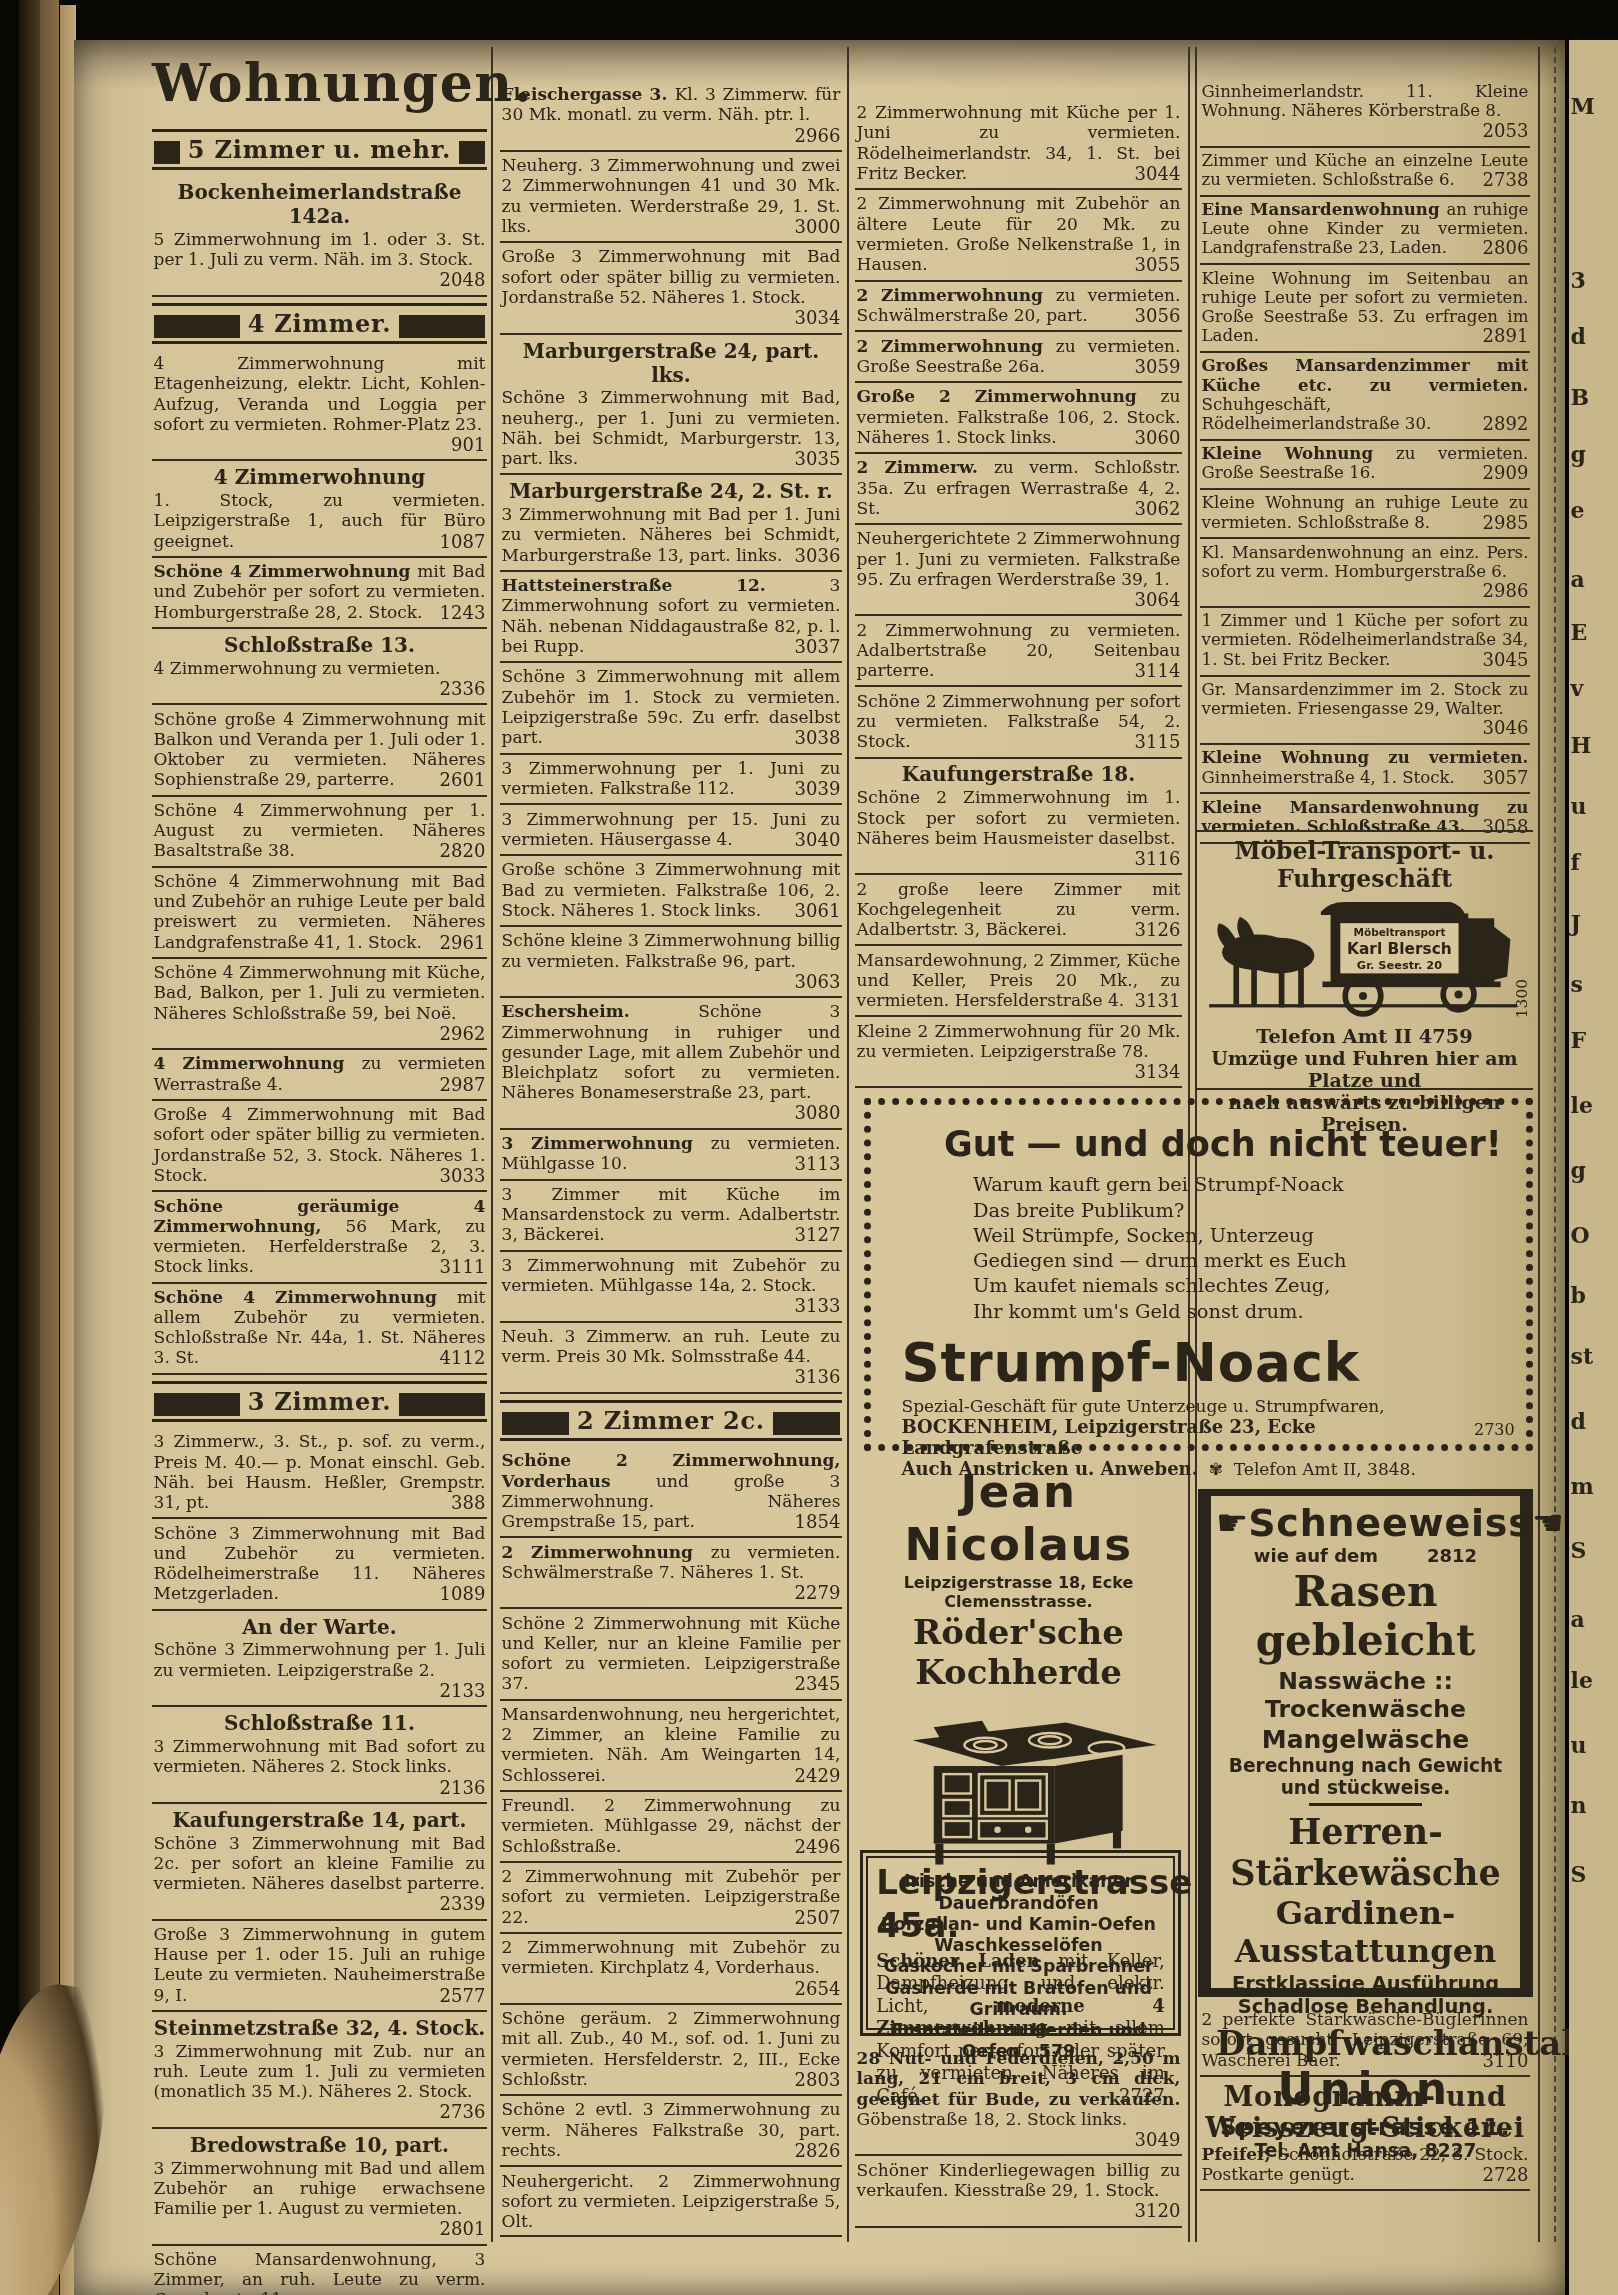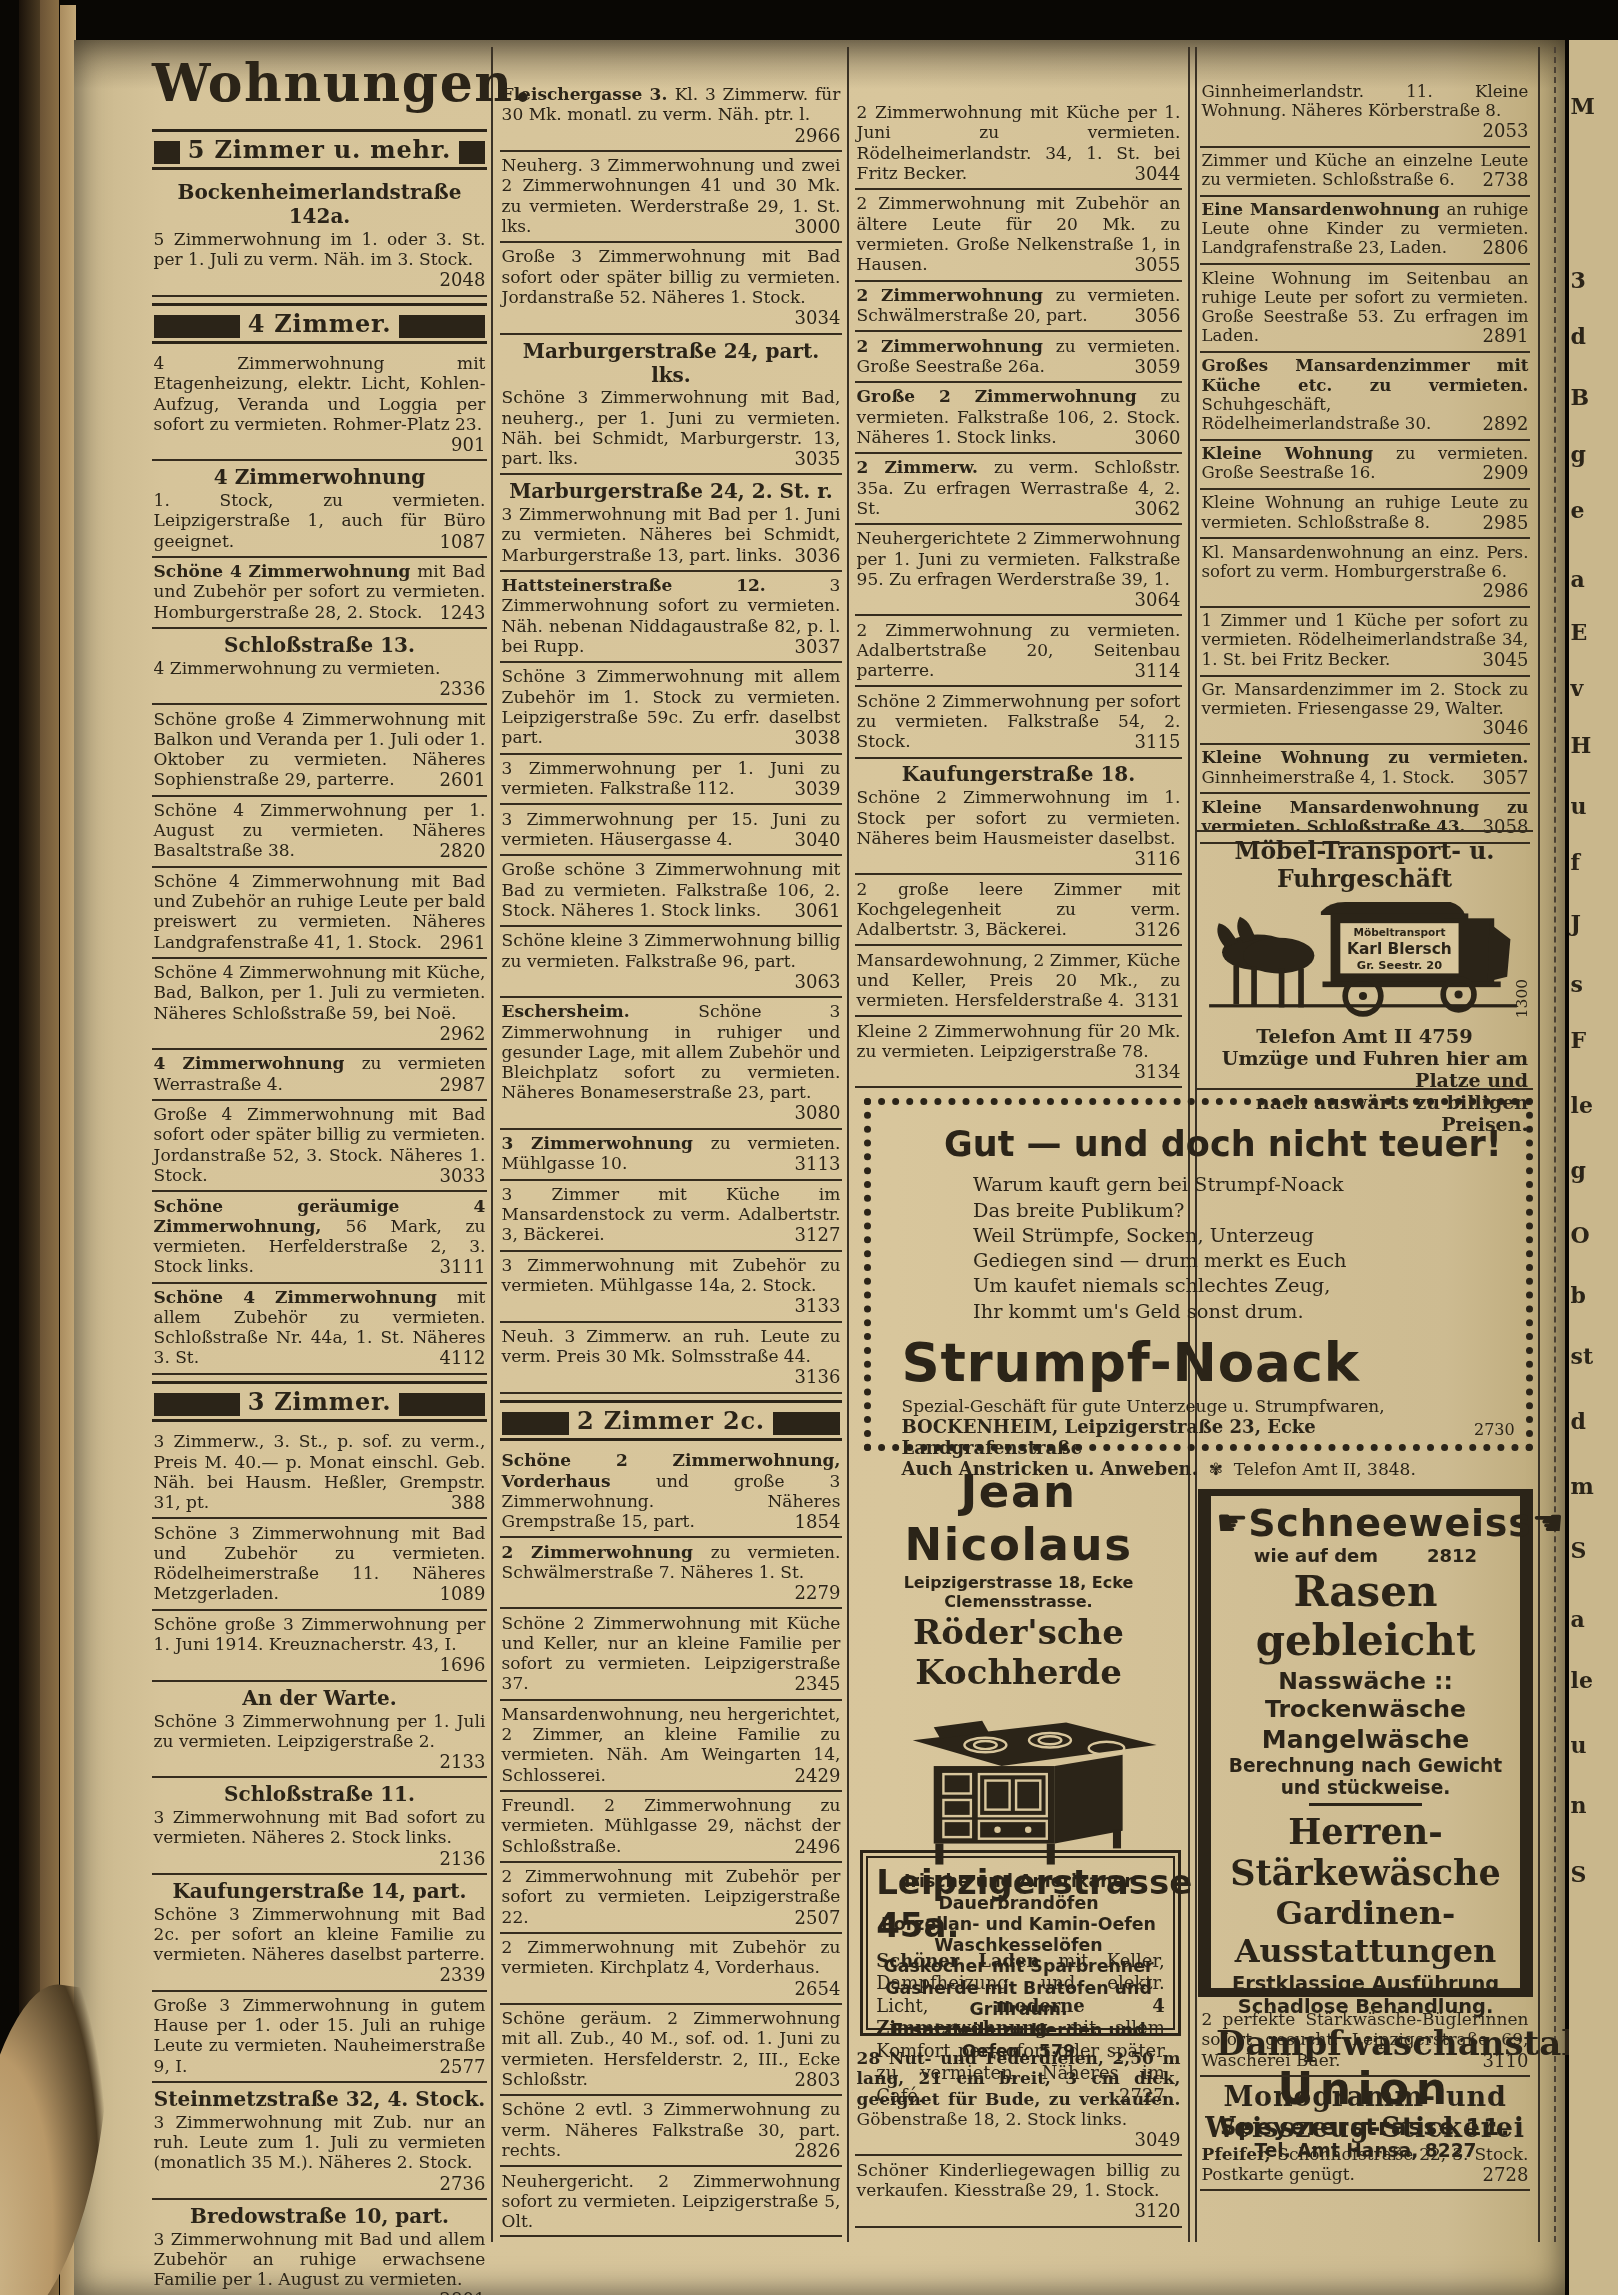--- a/index.html
+++ b/index.html
@@ -35,21 +35,21 @@
   .item-h{text-align:center;font-weight:bold;font-size:20px;margin:0.8px 0;}
   .item-h.big{font-size:27px;letter-spacing:0.8px;}
   .num{float:right;margin-left:9.7px;font-size:18px;}
   .sec{display:flex;align-items:flex-end;gap:8px;border-top:3.2px solid #2b2418;border-bottom:3.2px solid #2b2418;padding:3.2px 1.6px;margin:6px 0;}
   .sec .bar{flex:1;height:23px;background:#2b2418;}
   .sec .sec-t{font-weight:bold;font-size:24px;letter-spacing:0.8px;}
   
   #ad-moebel{position:absolute;left:1196px;top:830px;width:337px;height:260px;border-top:2.4px solid #352c1e;border-bottom:2.4px solid #352c1e;box-sizing:border-box;padding:3.2px 4.9px;}
   #ad-moebel .t{font-weight:bold;font-size:23.5px;text-align:center;margin:1.6px 0;}
   #ad-moebel .tel{font-weight:bold;font-size:19.4px;text-align:center;margin:0;}
-  #ad-moebel .l{font-weight:bold;font-size:19px;text-align:right;margin:0;line-height:1.15;}
+  #ad-moebel .l{font-weight:bold;font-size:19px;text-align:center;margin:0;line-height:1.15;}
   #ad-moebel .side{position:absolute;right:1.6px;bottom:70px;writing-mode:vertical-rl;transform:rotate(180deg);font-size:15.4px;}
   #ad-strumpf{position:absolute;left:864px;top:1098px;width:669px;height:353px;box-sizing:border-box;border:7.3px dotted #2b2418;padding:14.6px 24px 6.5px;}
   #ad-strumpf .head{font-family:"DejaVu Sans",sans-serif;font-weight:bold;font-size:35px;margin:4.9px 0 8px 49px;}
   #ad-strumpf .verse{font-size:19.4px;line-height:1.3;margin-left:78px;}
   #ad-strumpf .brand{font-family:"DejaVu Sans",sans-serif;font-weight:bold;font-size:53px;letter-spacing:0.8px;margin:8px 0 3.2px 6.5px;}
   #ad-strumpf .s1{font-size:17px;margin-left:6.5px;}
   #ad-strumpf .s1 b{font-size:18px;}
   #ad-strumpf .n{position:absolute;right:11.3px;bottom:4.9px;font-size:16px;}
   #ad-nicolaus{position:absolute;left:856px;top:1465px;width:325px;height:377px;box-sizing:border-box;}
   #ad-nicolaus .name{font-family:"DejaVu Sans",sans-serif;font-weight:bold;font-size:45px;text-align:center;letter-spacing:1.6px;margin:0;}
@@ -159,23 +159,20 @@
         <span class="sec-t">3 Zimmer.</span>
         <span class="bar"></span>
       </div>
       <div class="ad-item">
         <p class="item-p">3 Zimmerw., 3. St., p. sof. zu verm., Preis M. 40.— p. Monat einschl. Geb. Näh. bei Hausm. Heßler, Grempstr. 31, pt.<span class="num">388</span></p>
       </div>
       <div class="ad-item">
         <p class="item-p">Schöne 3 Zimmerwohnung mit Bad und Zubehör zu vermieten. Rödelheimerstraße 11. Näheres Metzgerladen.<span class="num">1089</span></p>
       </div>
       <div class="ad-item">
-        <p class="item-p">Schöne große 3 Zimmerwohnung per 1. Juni 1914. Kreuznacherstr. 43, I.<span class="num">1696</span></p>
-      </div>
-      <div class="ad-item">
         <div class="item-h">An der Warte.</div>
         <p class="item-p">Schöne 3 Zimmerwohnung per 1. Juli zu vermieten. Leipzigerstraße 2.<span class="num">2133</span></p>
       </div>
       <div class="ad-item">
         <div class="item-h">Schloßstraße 11.</div>
         <p class="item-p">3 Zimmerwohnung mit Bad sofort zu vermieten. Näheres 2. Stock links.<span class="num">2136</span></p>
       </div>
       <div class="ad-item">
         <div class="item-h">Kaufungerstraße 14, part.</div>
         <p class="item-p">Schöne 3 Zimmerwohnung mit Bad 2c. per sofort an kleine Familie zu vermieten. Näheres daselbst parterre.<span class="num">2339</span></p>

